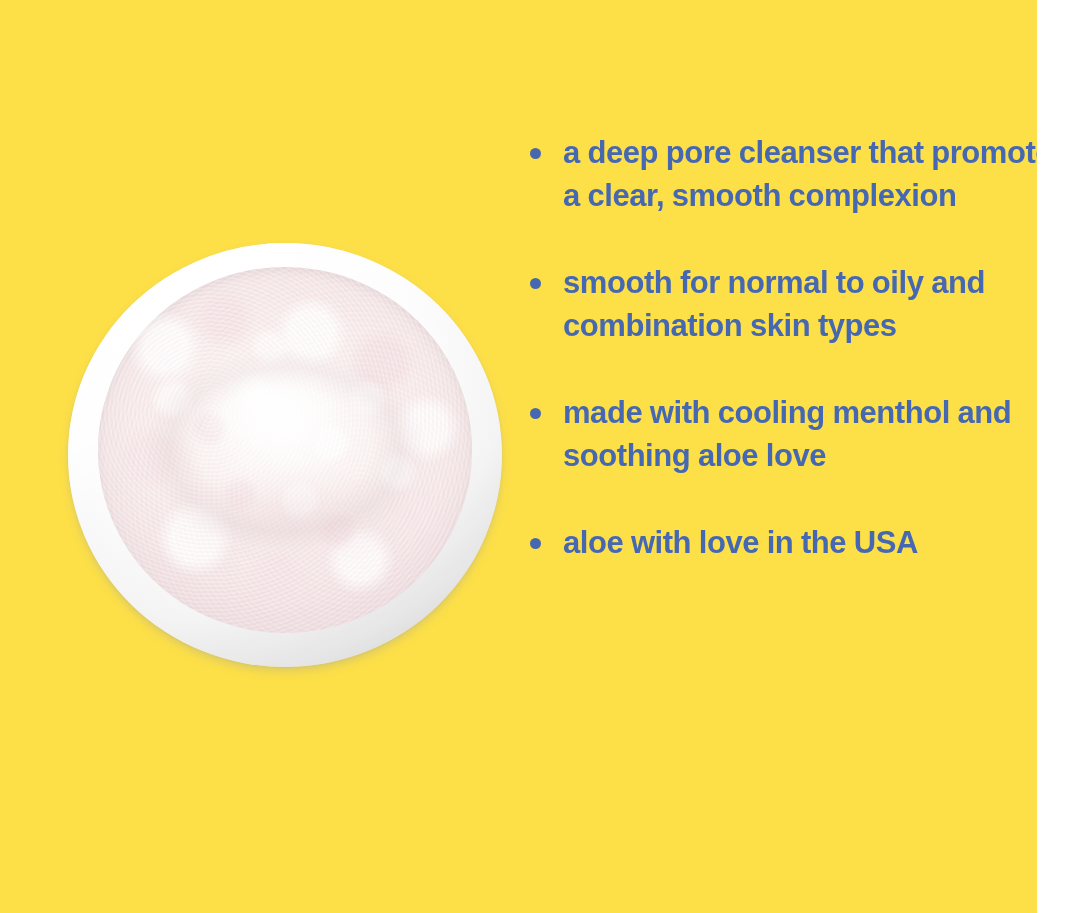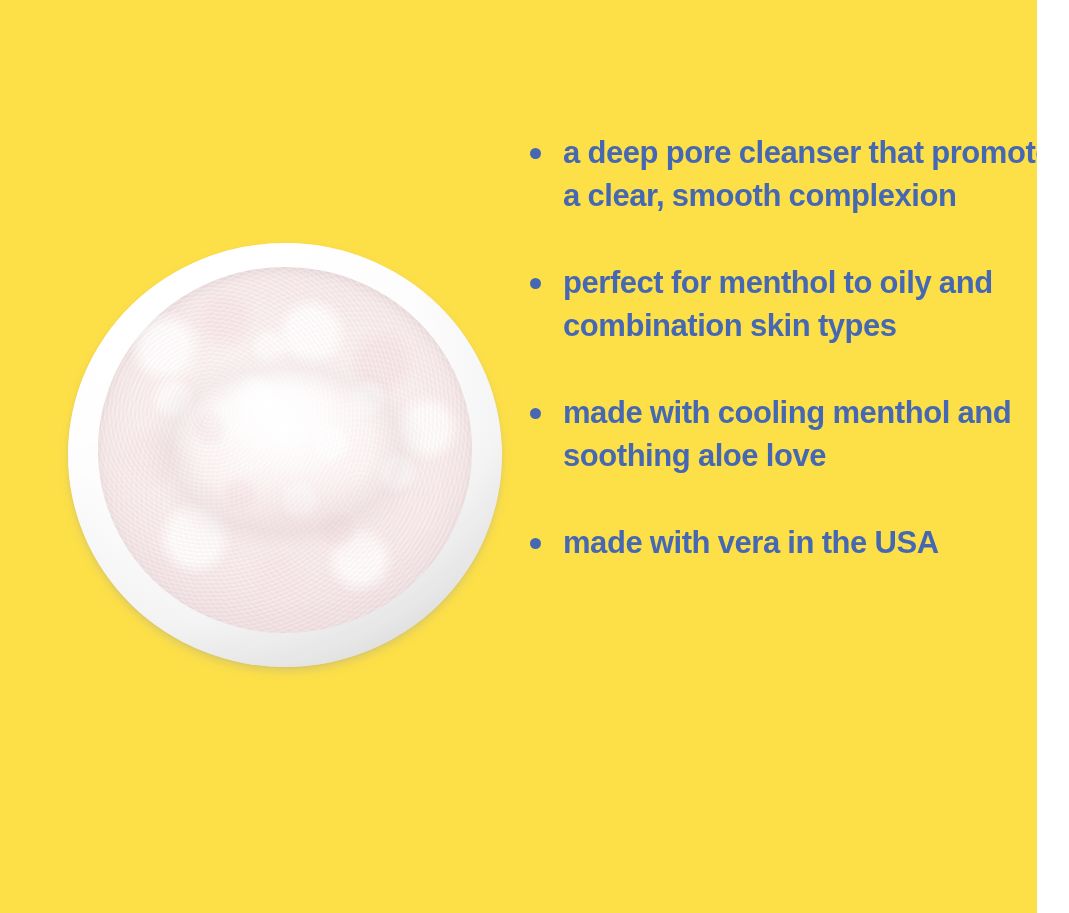--- a/index.html
+++ b/index.html
@@ -186,28 +186,28 @@
 
   <ul class="feature-list">
 
     <li class="feature-item">
       <span class="bullet-dot"></span>
       <span class="feature-text">a deep pore cleanser that promotes a clear, smooth complexion</span>
     </li>
 
     <li class="feature-item">
       <span class="bullet-dot"></span>
-      <span class="feature-text">perfect for menthol to oily and combination skin types</span>
+      <span class="feature-text">smooth for normal to oily and combination skin types</span>
     </li>
 
     <li class="feature-item">
       <span class="bullet-dot"></span>
       <span class="feature-text">made with cooling menthol and soothing aloe love</span>
     </li>
 
     <li class="feature-item">
       <span class="bullet-dot"></span>
-      <span class="feature-text">made with vera in the USA</span>
+      <span class="feature-text">aloe with love in the USA</span>
     </li>
 
   </ul>
 
 </div>
 
 </body></html>

